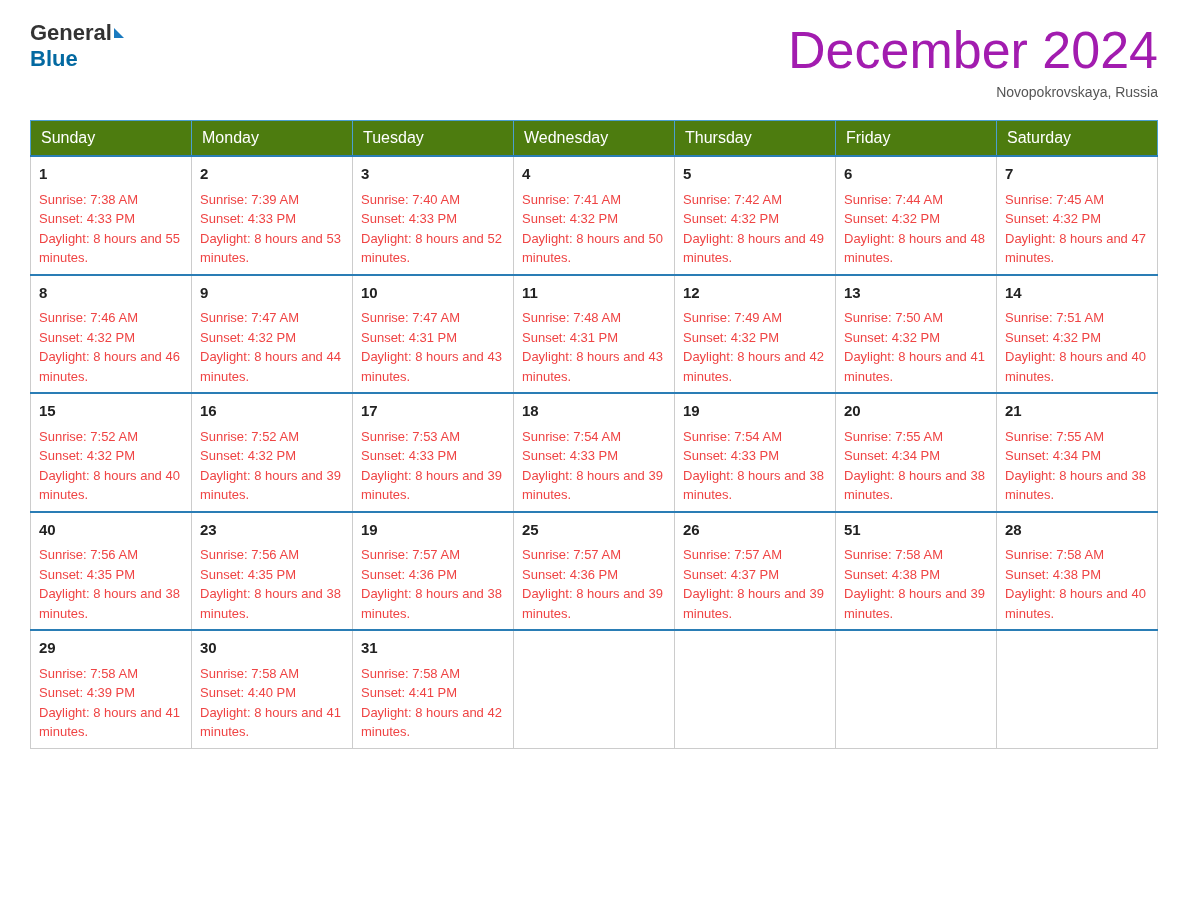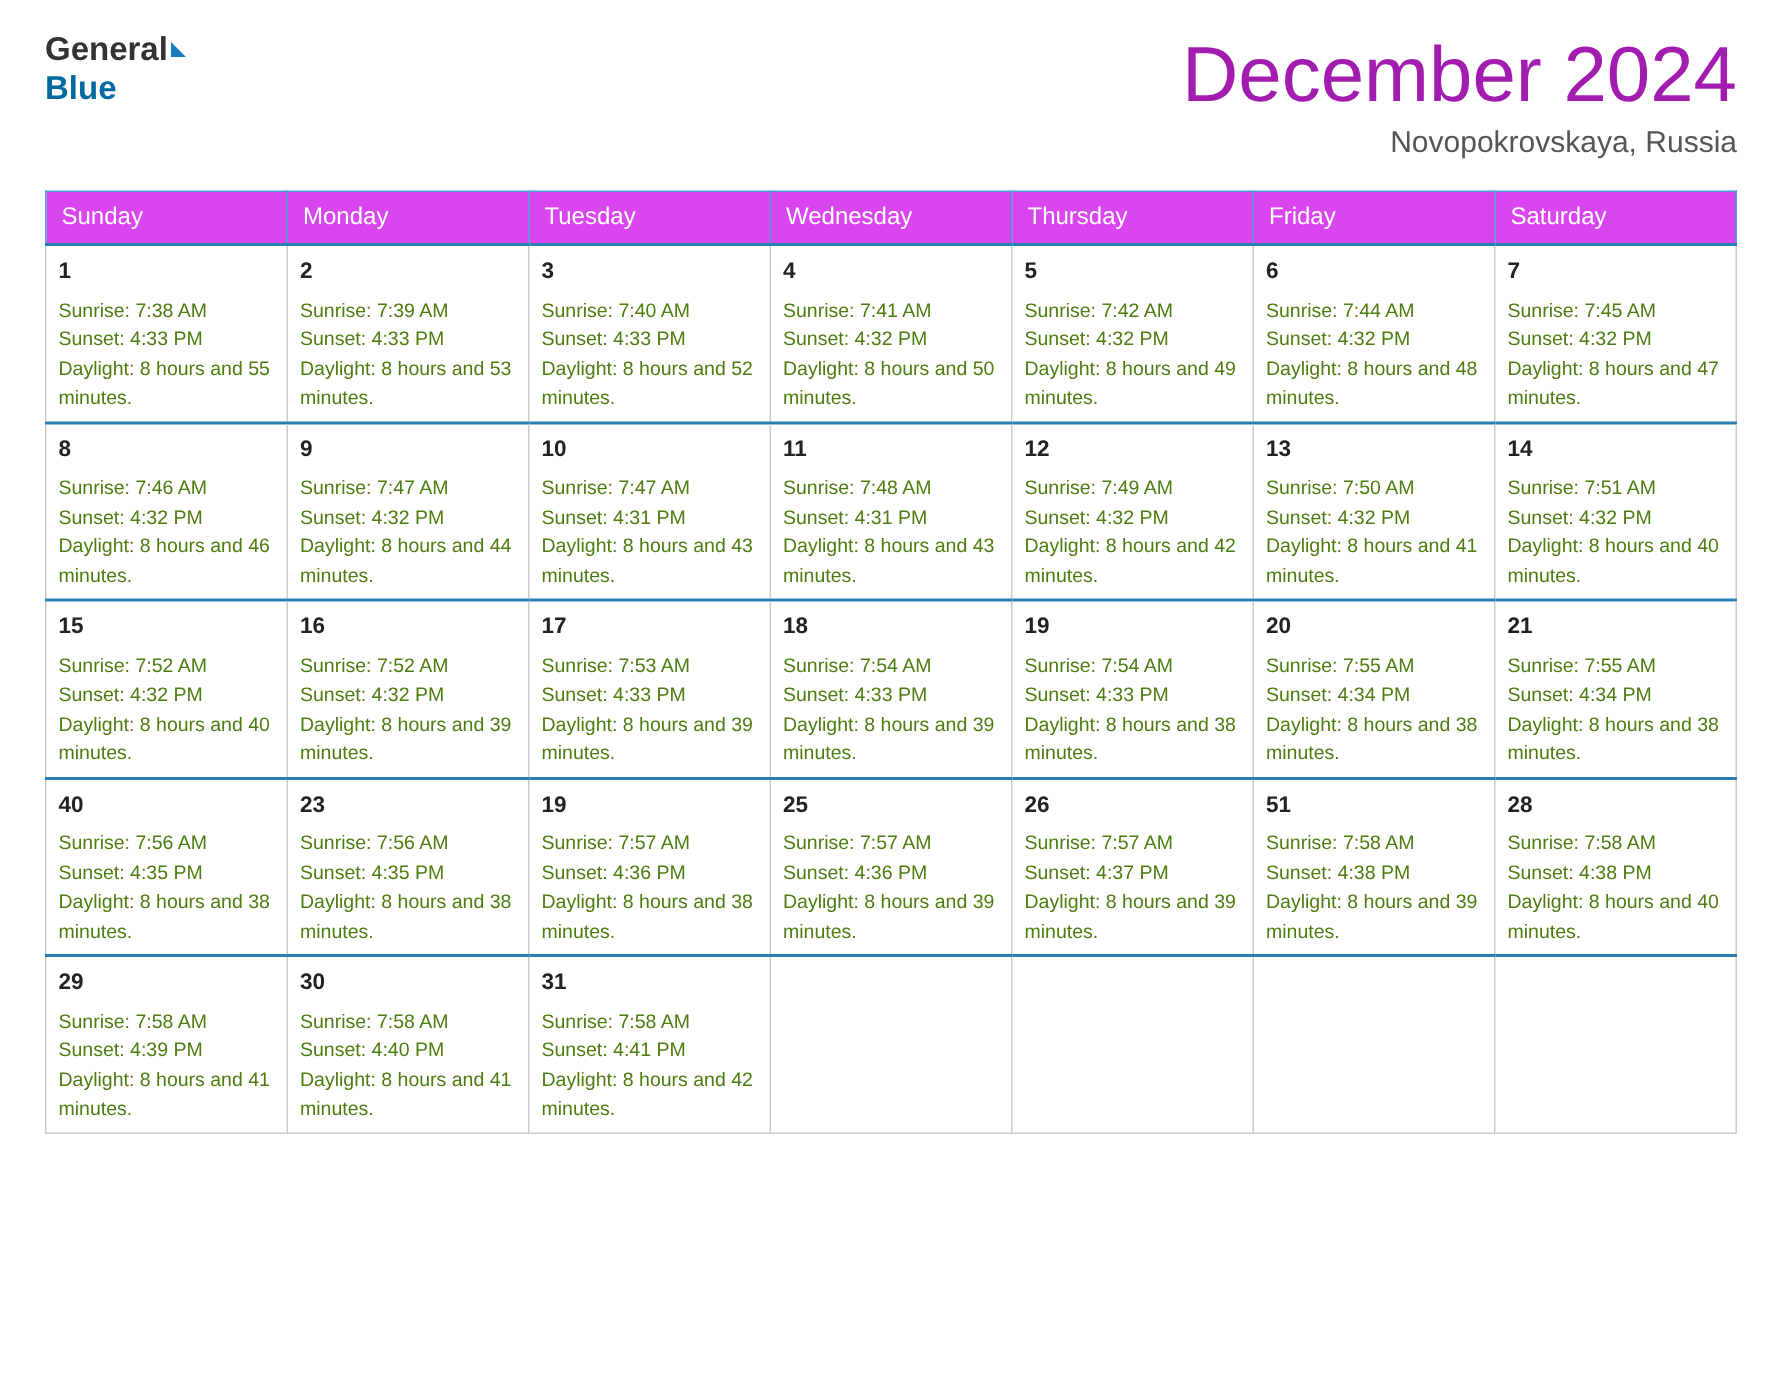--- a/index.html
+++ b/index.html
@@ -36,29 +36,29 @@
       height: 0;
       border-left: 10px solid #1a7abf;
       border-top: 10px solid transparent;
       border-bottom: 0px solid transparent;
       margin: 0 2px;
       vertical-align: middle;
     }
     .logo-subtitle { color: #0369a1; font-size: 22px; font-weight: bold; }
     .title-block { text-align: right; }
     .month-title { font-size: 52px; font-weight: normal; color: #a21caf; }
-    .location { font-size: 20px; color: #555; margin-top: 4px; }
+    .location { font-size: 14px; color: #555; margin-top: 4px; }
 
     .calendar {
       width: 100%;
       border-collapse: collapse;
       border: 1px solid #ccc;
     }
     .calendar thead tr th {
-      background-color: #d946ef;
+      background-color: #4d7c0f;
       color: #fff;
       font-size: 16px;
       font-weight: normal;
       padding: 8px 10px;
       text-align: left;
       border: 1px solid #4a9fd0;
     }
     .calendar tbody tr td {
       vertical-align: top;
       padding: 6px 8px;
@@ -70,21 +70,21 @@
       min-height: 110px;
     }
     .day-num {
       font-size: 15px;
       font-weight: bold;
       color: #222;
       display: block;
       margin-bottom: 4px;
     }
     .day-info {
-      color: #4d7c0f;
+      color: #ef4444;
       font-size: 13px;
     }
   </style>
 </head>
 <body>
 
 <div class="header">
   <div class="logo">
     <div class="logo-text">
       <span class="logo-general">General</span>

